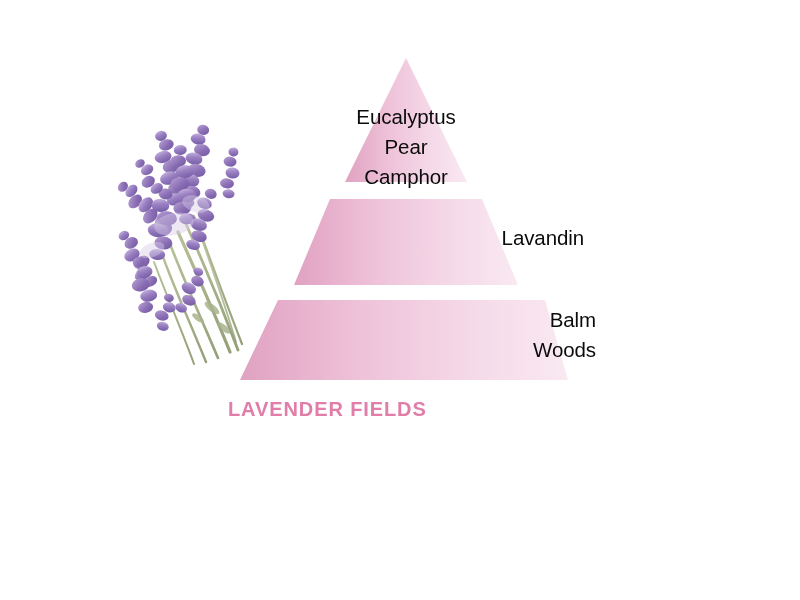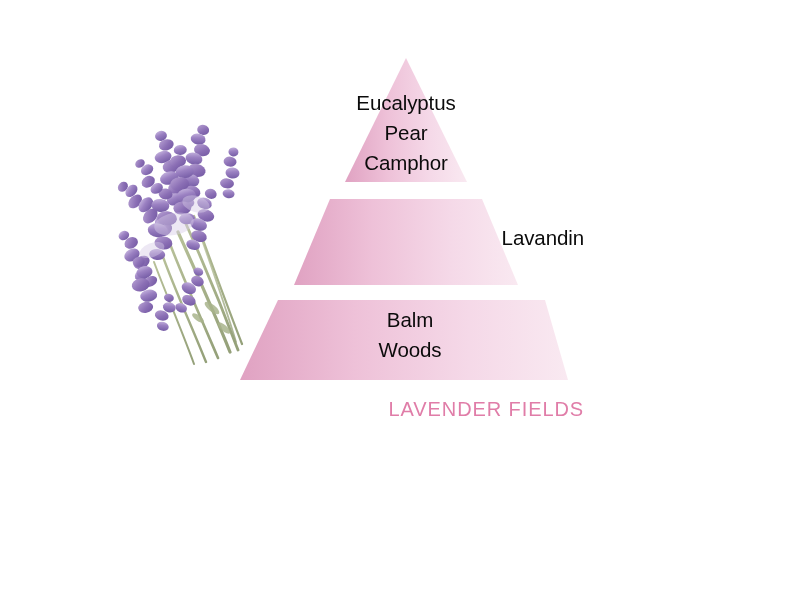--- a/index.html
+++ b/index.html
@@ -55,34 +55,34 @@
     position: absolute;
     width: 100%;
     text-align: center;
     color: #0b0b0b;
     font-family: "Liberation Sans", sans-serif;
     font-size: 20.5px;
     line-height: 30px;
     letter-spacing: -0.1px;
     white-space: pre-line;
   }
-  .tier-label.top    { top: 38px;  left: 0; }
+  .tier-label.top    { top: 52px;  left: 0; }
   .tier-label.middle { top: 173px; left: 0; text-align: right; }
-  .tier-label.bottom { top: 255px; left: 4px; }
+  .tier-label.bottom { top: 255px; left: 12px; text-align: right; }
 
   
   .caption {
     position: absolute;
     left: 228px;
     top: 398px;
     width: 356px;
-    text-align: right;
+    text-align: left;
     color: #e07da8;
     font-family: "Liberation Sans", sans-serif;
-    font-weight: normal;
+    font-weight: bold;
     font-size: 20px;
     letter-spacing: 0.9px;
   }
 
   
   .bouquet {
     position: absolute;
     left: 108px;
     top: 112px;
     width: 150px;

